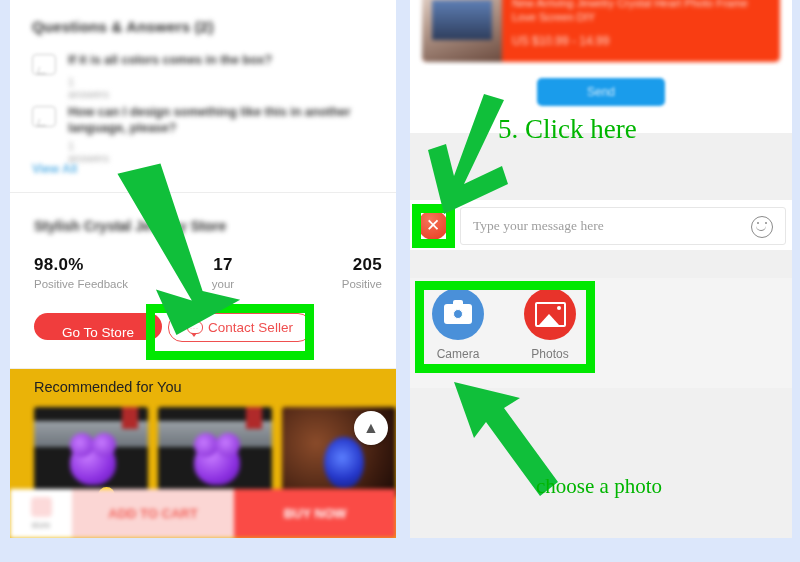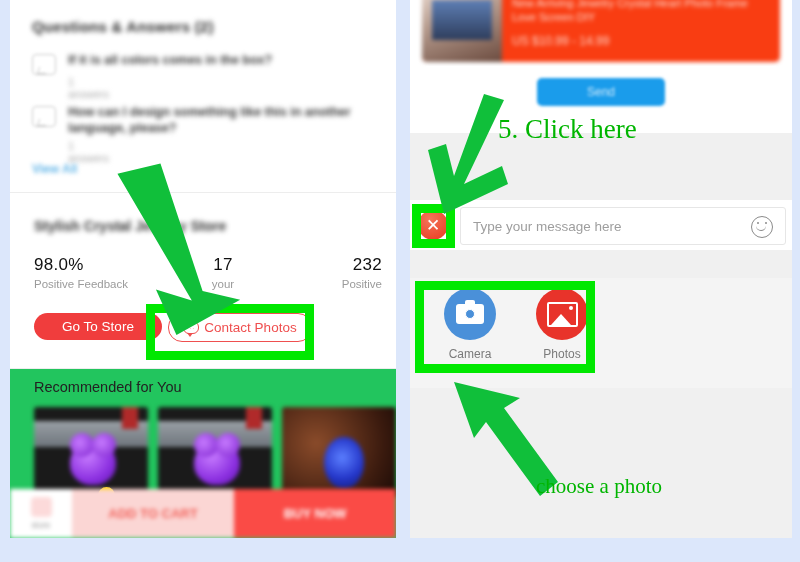--- a/index.html
+++ b/index.html
@@ -73,38 +73,38 @@
     width: 386px; height: 175px;
     background: #ffffff;
     border-bottom: 1px solid #ededed;
   }
   .seller-name {
     position: absolute; left: 24px; top: 25px;
     font-size: 14px; font-weight: bold; color: #333;
   }
   .stat { position: absolute; text-align: left; }
   .stat-val {
-    font-size: 17px; color: #111; font-weight: normal;
+    font-size: 17px; color: #111; font-weight: bold;
     letter-spacing: .3px;
   }
   .stat-lbl {
     font-size: 11.5px; color: #9b9b9b; margin-top: 3px;
   }
   .stat-a { left: 24px; top: 62px; }
   .stat-b { left: 190px; top: 62px; text-align: center; width: 46px;}
   .stat-c { left: 316px; top: 62px; text-align: right; width: 56px;}
   .stat-b .stat-val, .stat-b .stat-lbl { text-align: center; }
   .stat-c .stat-val, .stat-c .stat-lbl { text-align: right; }
 
   .btn-store {
     position: absolute; left: 24px; top: 120px;
     width: 128px; height: 27px;
     background: #f03d3d; border-radius: 14px;
     color: #fff; font-size: 13.5px;
-    display: flex; align-items: center; justify-content: center;
+    display: flex; align-items: flex-end; justify-content: center;
   }
   .btn-contact {
     position: absolute; left: 158px; top: 120px;
     width: 142px; height: 27px;
     background: #fff; border: 1.3px solid #ef4f4f;
     border-radius: 14px;
     color: #ef4f4f; font-size: 13.5px;
     display: flex; align-items: center; justify-content: center;
     gap: 5px;
   }
@@ -121,22 +121,21 @@
   }
   .bubble-dots {
     position: absolute; left: 2px; top: 3.6px;
     font-size: 6px; color: #ef4f4f; letter-spacing: 1px; line-height: 4px;
   }
 
   
   .rec-card {
     position: absolute; left: 0; top: 369px;
     width: 386px; height: 169px;
-    background: #22c55e;
-    padding-left: 47px;
+    background: #eab308;
   }
   .rec-title {
     position: absolute; left: 24px; top: 10px;
     font-size: 14.5px; color: #222;
   }
   .rec-thumbs {
     position: absolute; left: 24px; top: 38px;
     display: flex; gap: 10px;
   }
   .thumb {
@@ -267,21 +266,21 @@
     position: absolute; left: 8px; top: 10px;
     width: 30px; height: 30px; border-radius: 50%;
     background: radial-gradient(circle at 40% 30%, #f4745a, #e8391c);
     display: flex; align-items: center; justify-content: center;
     color: #fff; font-size: 17px; line-height: 1;
   }
   .msg-input {
     position: absolute; left: 50px; top: 7px;
     width: 324px; height: 36px;
     background: #fff; border: 1px solid #e6e6e6; border-radius: 3px;
-    display: flex; align-items: center;
+    display: flex; align-items: center; font-family: Liberation Serif, serif;
   }
   .msg-placeholder {
     margin-left: 12px; font-size: 13.5px; color: #9e9e9e;
   }
   .emoji-ico {
     position: absolute; right: 12px; top: 8px;
     width: 20px; height: 20px; border-radius: 50%;
     border: 1.3px solid #8b8b8b; position: absolute;
   }
   .emoji-ico .eye {
@@ -301,21 +300,21 @@
     position: absolute; left: 0; top: 278px;
     width: 382px; height: 100px;
     background: #f4f4f4;
     display: flex; align-items: flex-start; padding-top: 10px;
   }
   .attach-item {
     width: 92px;
     display: flex; flex-direction: column;
     align-items: center; gap: 7px;
   }
-  .attach-item:nth-child(1) { margin-left: 14px; justify-content: flex-end; }
+  .attach-item:nth-child(1) { margin-left: 2px; justify-content: flex-end; }
   .circ {
     width: 52px; height: 52px; border-radius: 50%;
     display: flex; align-items: center; justify-content: center;
   }
   .circ-cam { background: #4a90d9; }
   .circ-pho { background: #e8332a; }
   .circ-pro { background: #f9b023; }
   .cam-glyph {
     width: 28px; height: 20px; background: #fff; border-radius: 3px;
     position: relative;
@@ -402,33 +401,33 @@
 
       <div class="stat stat-a">
         <div class="stat-val">98.0%</div>
         <div class="stat-lbl">Positive Feedback</div>
       </div>
       <div class="stat stat-b">
         <div class="stat-val">17</div>
         <div class="stat-lbl">your</div>
       </div>
       <div class="stat stat-c">
-        <div class="stat-val">232</div>
+        <div class="stat-val">205</div>
         <div class="stat-lbl">Positive</div>
       </div>
 
       <div class="btn-store">
         <span>Go To Store</span>
       </div>
 
       <div class="btn-contact">
         <span class="bubble-ico">
           <span class="bubble-dots">···</span>
         </span>
-        <span>Contact Photos</span>
+        <span>Contact Seller</span>
       </div>
     </div>
 
     <div class="rec-card">
       <div class="rec-title">Recommended for You</div>
       <div class="rec-thumbs">
         <div class="thumb blur-mid">
           <div class="band"></div>
           <div class="tag"></div>
           <div class="heart"></div>

